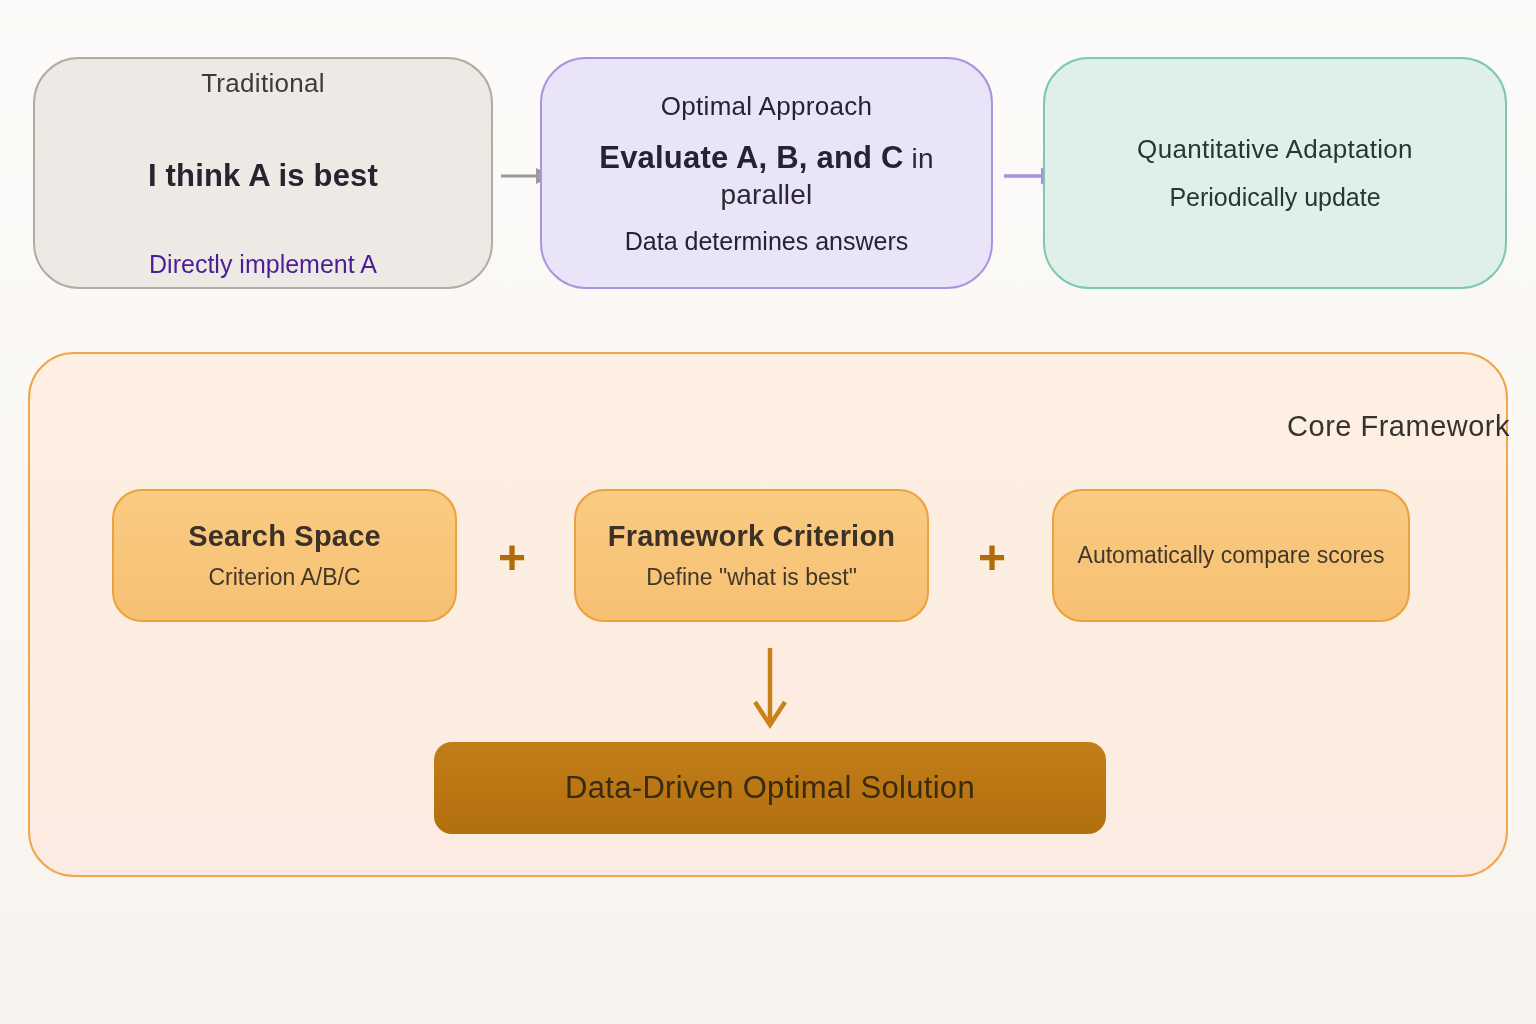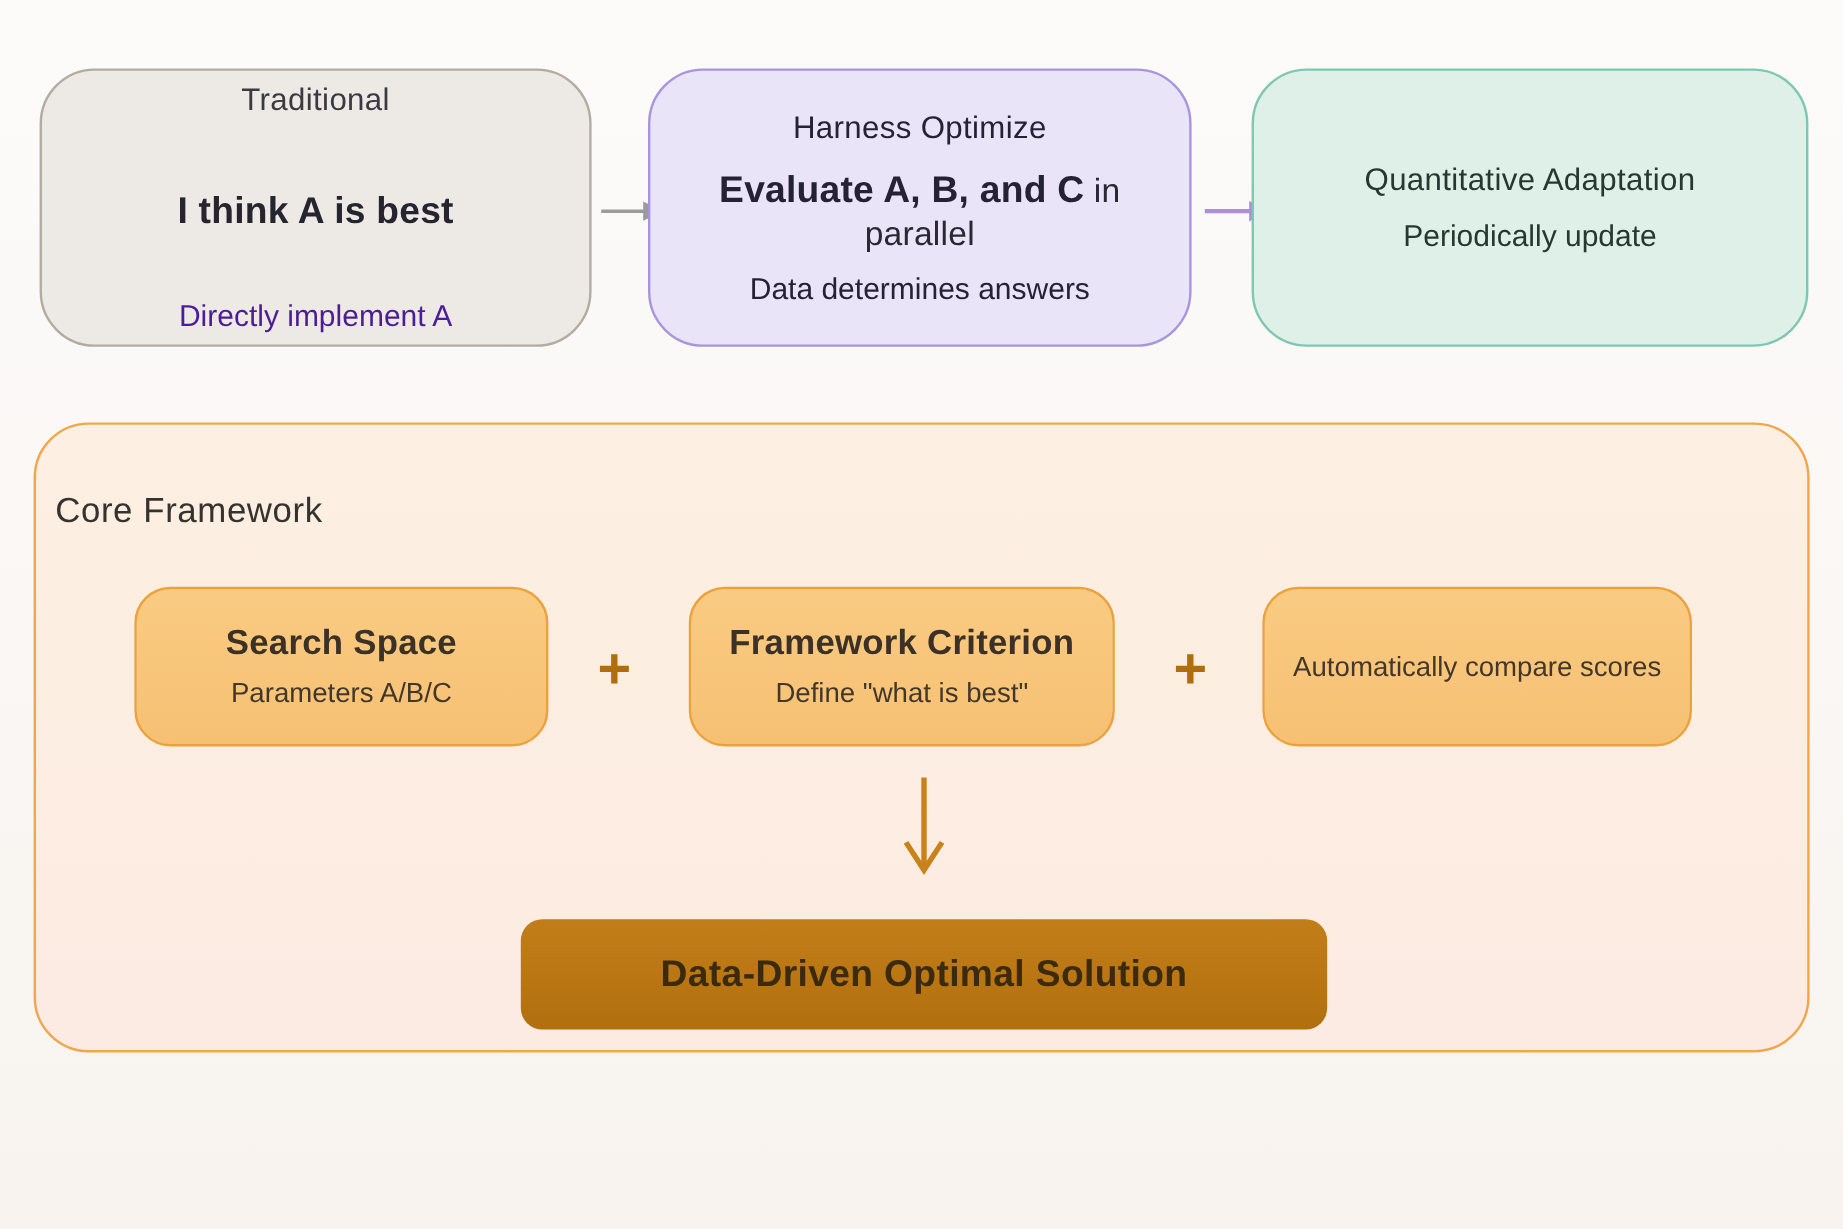--- a/index.html
+++ b/index.html
@@ -40,22 +40,22 @@
 
   
   .core {
     position:absolute;
     left:28px; top:352px; width:1480px; height:525px;
     background:linear-gradient(180deg,#fdefe1 0%, #fcebe2 100%);
     border:2px solid #f1a64d;
     border-radius:46px;
   }
   .core-title {
-    position:absolute; top:56px; left:16px; width:100%;
-    text-align:left;
+    position:absolute; top:56px; left:4px; width:100%;
+    text-align:right;
     font-size:29px; color:#35332f; letter-spacing:.5px;
   }
   .mini {
     position:absolute; top:135px; height:133px;
     background:linear-gradient(180deg,#f9cb82 0%, #f6c073 100%);
     border:2px solid #eba23d;
     border-radius:30px;
     display:flex; flex-direction:column;
     align-items:center; justify-content:center;
     text-align:center;
@@ -75,63 +75,62 @@
   .plus-2 { left:932px; }
 
   .v-arrow { position:absolute; left:721px; top:292px; }
 
   .solution {
     position:absolute;
     left:404px; top:388px; width:672px; height:92px;
     background:linear-gradient(180deg,#c17e18 0%, #b26f0e 100%);
     border-radius:18px;
     display:flex; align-items:center; justify-content:center;
-    font-size:31px; font-weight:bold; color:#3a2a0e;
+    font-size:31px; font-weight:normal; color:#3a2a0e;
     letter-spacing:.3px;
-    margin-top:24px;
   }
 </style>
 </head>
 <body>
 
 <div class="stage">
 
   <div class="card card-gray">
     <div class="title">Traditional</div>
     <div class="headline"><span>I think A is best</span><span class="suffix"></span></div>
     <div class="subtitle">Directly implement A</div>
   </div>
 
   <svg class="h-arrow h-arrow-1" width="56" height="24">
     <line x1="1" y1="12" x2="38" y2="12" stroke="#9b9b9b" stroke-width="3"></line>
     <path d="M36 4 L53 12 L36 20 Z" fill="#9b9b9b"></path>
   </svg>
 
   <div class="card card-purple">
-    <div class="title">Harness Optimize</div>
+    <div class="title">Optimal Approach</div>
     <div class="headline"><span>Evaluate A, B, and C</span><span class="suffix"> in parallel</span></div>
     <div class="subtitle">Data determines answers</div>
   </div>
 
   <svg class="h-arrow h-arrow-2" width="58" height="24">
     <line x1="1" y1="12" x2="40" y2="12" stroke="#a98fdc" stroke-width="3.5"></line>
     <path d="M38 3.5 L55 12 L38 20.5 Z" fill="#a98fdc"></path>
   </svg>
 
   <div class="card card-teal">
     <div class="title">Quantitative Adaptation</div>
     <div class="subtitle">Periodically update</div>
   </div>
 
   <div class="core">
     <div class="core-title">Core Framework</div>
 
     <div class="mini mini-1">
       <div class="title">Search Space</div>
-      <div class="subtitle">Parameters A/B/C</div>
+      <div class="subtitle">Criterion A/B/C</div>
     </div>
 
     <div class="plus plus-1">+</div>
 
     <div class="mini mini-2">
       <div class="title">Framework Criterion</div>
       <div class="subtitle">Define "what is best"</div>
     </div>
 
     <div class="plus plus-2">+</div>

